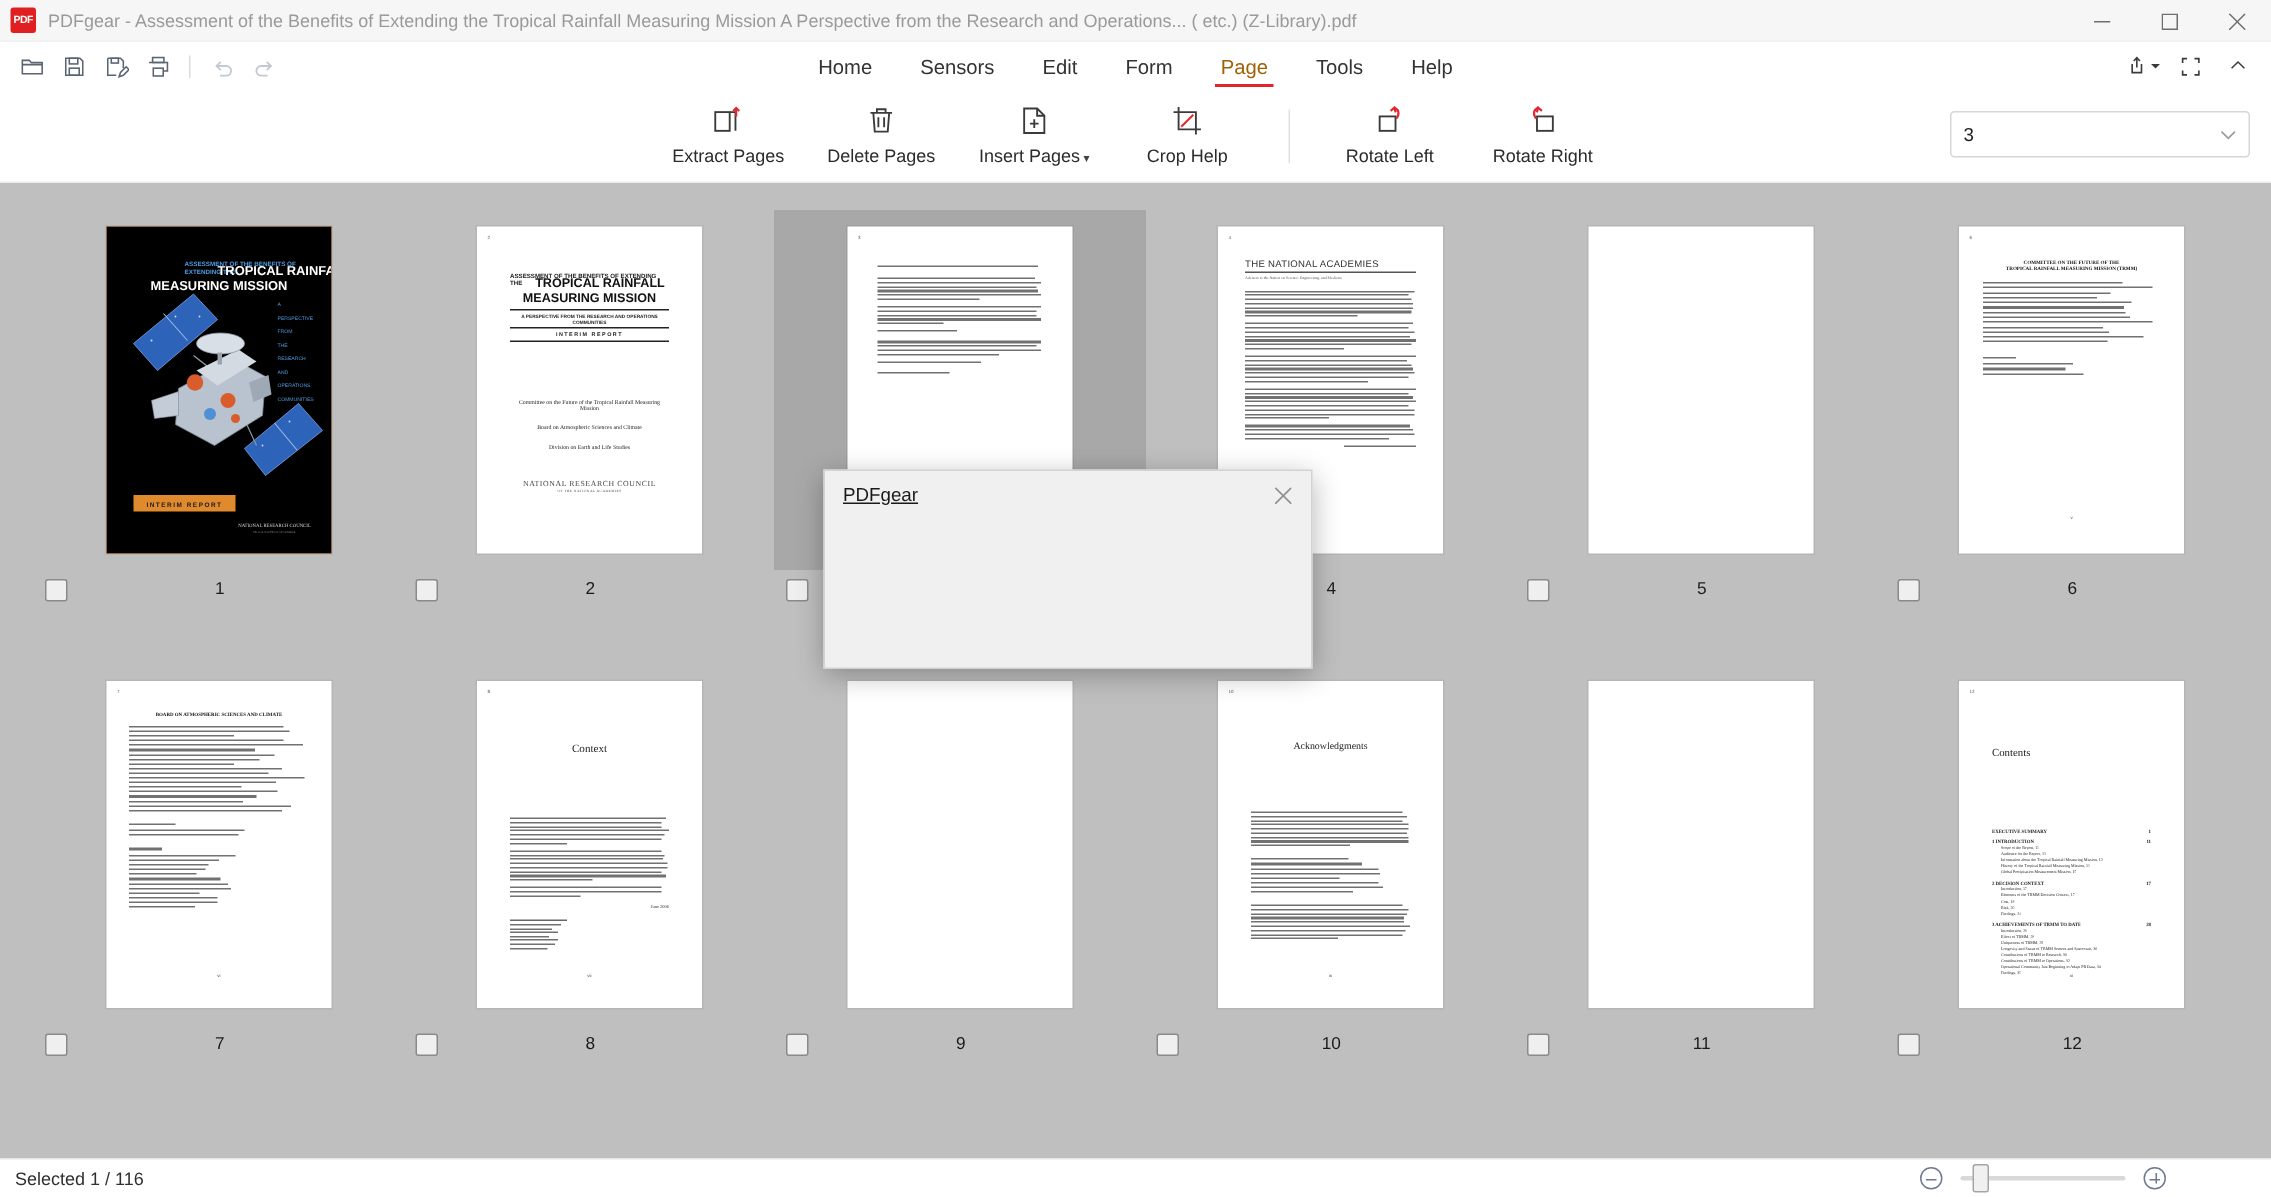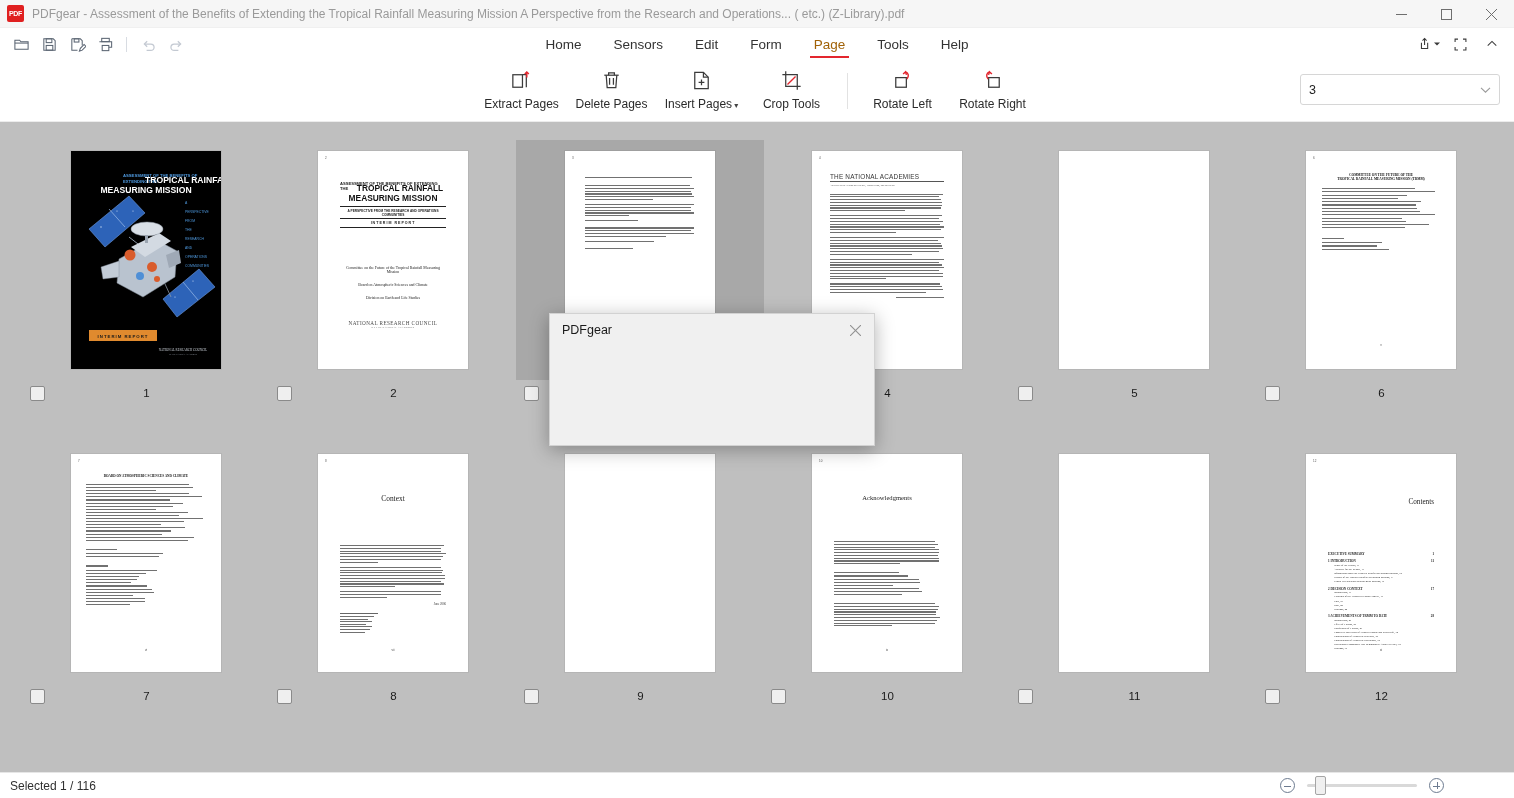--- a/index.html
+++ b/index.html
@@ -62,21 +62,21 @@
   }
   .right-icons { position: absolute; right: 8px; display: flex; align-items: center; gap: 4px; }
   .ricon { width: 28px; height: 26px; display: flex; align-items: center; justify-content: center; color: #3a3a3a;}
 
   
   .ribbon {
     height: 62px; background: #fff; position: relative; border-bottom: 1px solid #ececec;
   }
   .ribbon-inner {
     position: absolute; left: 0; right: 0; top: 0; height: 62px;
-    display: flex; justify-content: center; align-items: flex-start; gap: 4px;
+    display: flex; justify-content: center; align-items: flex-start; gap: 16px;
   }
   .rb {
     width: 86px; display: flex; flex-direction: column; align-items: center;
     padding-top: 6px; border-radius: 4px; cursor: default;
   }
   .rb .ico { height: 28px; display: flex; align-items: center; justify-content: center; }
   .rb .lbl { font-size: 12px; color: #2b2b2b; margin-top: 3px; white-space: nowrap; }
   .rb .lbl .caret { font-size: 8px; color:#444; }
   .rsep { width: 1px; height: 36px; background: #e2e2e2; align-self: center; margin: 0 8px; }
 
@@ -136,21 +136,21 @@
 
   
   .overlay { position: absolute; inset: 0; }
   .dialog {
     position: absolute; left: 549px; top: 313px; width: 326px; height: 133px;
     background: #f0f0f0; box-shadow: 0 4px 18px rgba(0,0,0,0.30);
     border: 1px solid #d2d2d2; display: flex; flex-direction: column;
   }
   .dlg-title {
     height: 32px; background: #f0f0f0; display: flex; align-items: center;
-    padding-left: 12px; font-size: 12.5px; color: #1a1a1a; position: relative;
+    padding-left: 12px; font-size: 12.5px; color: #1a1a1a; position: relative; text-decoration: underline;
   }
   .dlg-close {
     position: absolute; right: 0; top: 0; width: 38px; height: 32px;
     display: flex; align-items: center; justify-content: center; color: #909090;
   }
   .dlg-body {
     flex: 1; background: #fff; display: flex; align-items: center;
     padding: 0 16px; font-size: 12.8px; color: #111;
   }
   .dlg-footer {
@@ -319,21 +319,21 @@
       </div>
 
       <div class="rb">
         <div class="ico">
           <svg width="25" height="25" viewBox="0 0 26 26" fill="none">
             <path d="M7 3.5v15.5h15.5" stroke="#3b3b3b" stroke-width="1.3"></path>
             <path d="M3.5 7H19v15.5" stroke="#3b3b3b" stroke-width="1.3"></path>
             <path d="M8.8 17.2L17.2 8.8" stroke="#e3262e" stroke-width="1.4"></path>
           </svg>
         </div>
-        <div class="lbl">Crop Tools</div>
+        <div class="lbl">Crop Help</div>
       </div>
 
       <div class="rsep"></div>
 
       <div class="rb">
         <div class="ico">
           <svg width="25" height="25" viewBox="0 0 26 26" fill="none">
             <rect x="6" y="10" width="11" height="10" stroke="#3b3b3b" stroke-width="1.3"></rect>
             <path d="M17.5 11.5c2.5-3 2-6.4-1.5-7.4" stroke="#e3262e" stroke-width="1.5"></path>
             <path d="M13.6 6.2l2.6-2.2.9 3.2" stroke="#e3262e" stroke-width="1.5" fill="none"></path>
@@ -768,21 +768,21 @@
           <div class="meta">
             <div class="cbox"></div>
             <div class="pagelabel">11</div>
           </div>
         </div>
         <div class="cell" style="left: 1257px; top: 321px;">
           <div class="thumb-wrap">
   <div class="sheet" style="width:150px;height:218px;position:relative">
     <div class="pnum">12</div>
     <div style="padding:44px 22px 0 22px">
-      <div style="font-size:7.2px;text-align:right;color:#222;font-family:'Liberation Serif',serif;margin-bottom:46px">Contents</div>
+      <div style="font-size:7.2px;text-align:left;color:#222;font-family:'Liberation Serif',serif;margin-bottom:46px">Contents</div>
       <div style="display:flex;align-items:baseline;font-family:'Liberation Serif',serif;
         font-size:3.2px;font-weight:bold;
         color:#1b1b1b;margin-top:3.2px;padding-left:0px;line-height:1.25">
         <span style="white-space:nowrap;overflow:hidden">EXECUTIVE SUMMARY</span>
         <span style="flex:1"></span>
         <span>1</span>
                 </div>
                 <div style="display:flex;align-items:baseline;font-family:'Liberation Serif',serif;
         font-size:3.2px;font-weight:bold;
         color:#1b1b1b;margin-top:3.2px;padding-left:0px;line-height:1.25">

